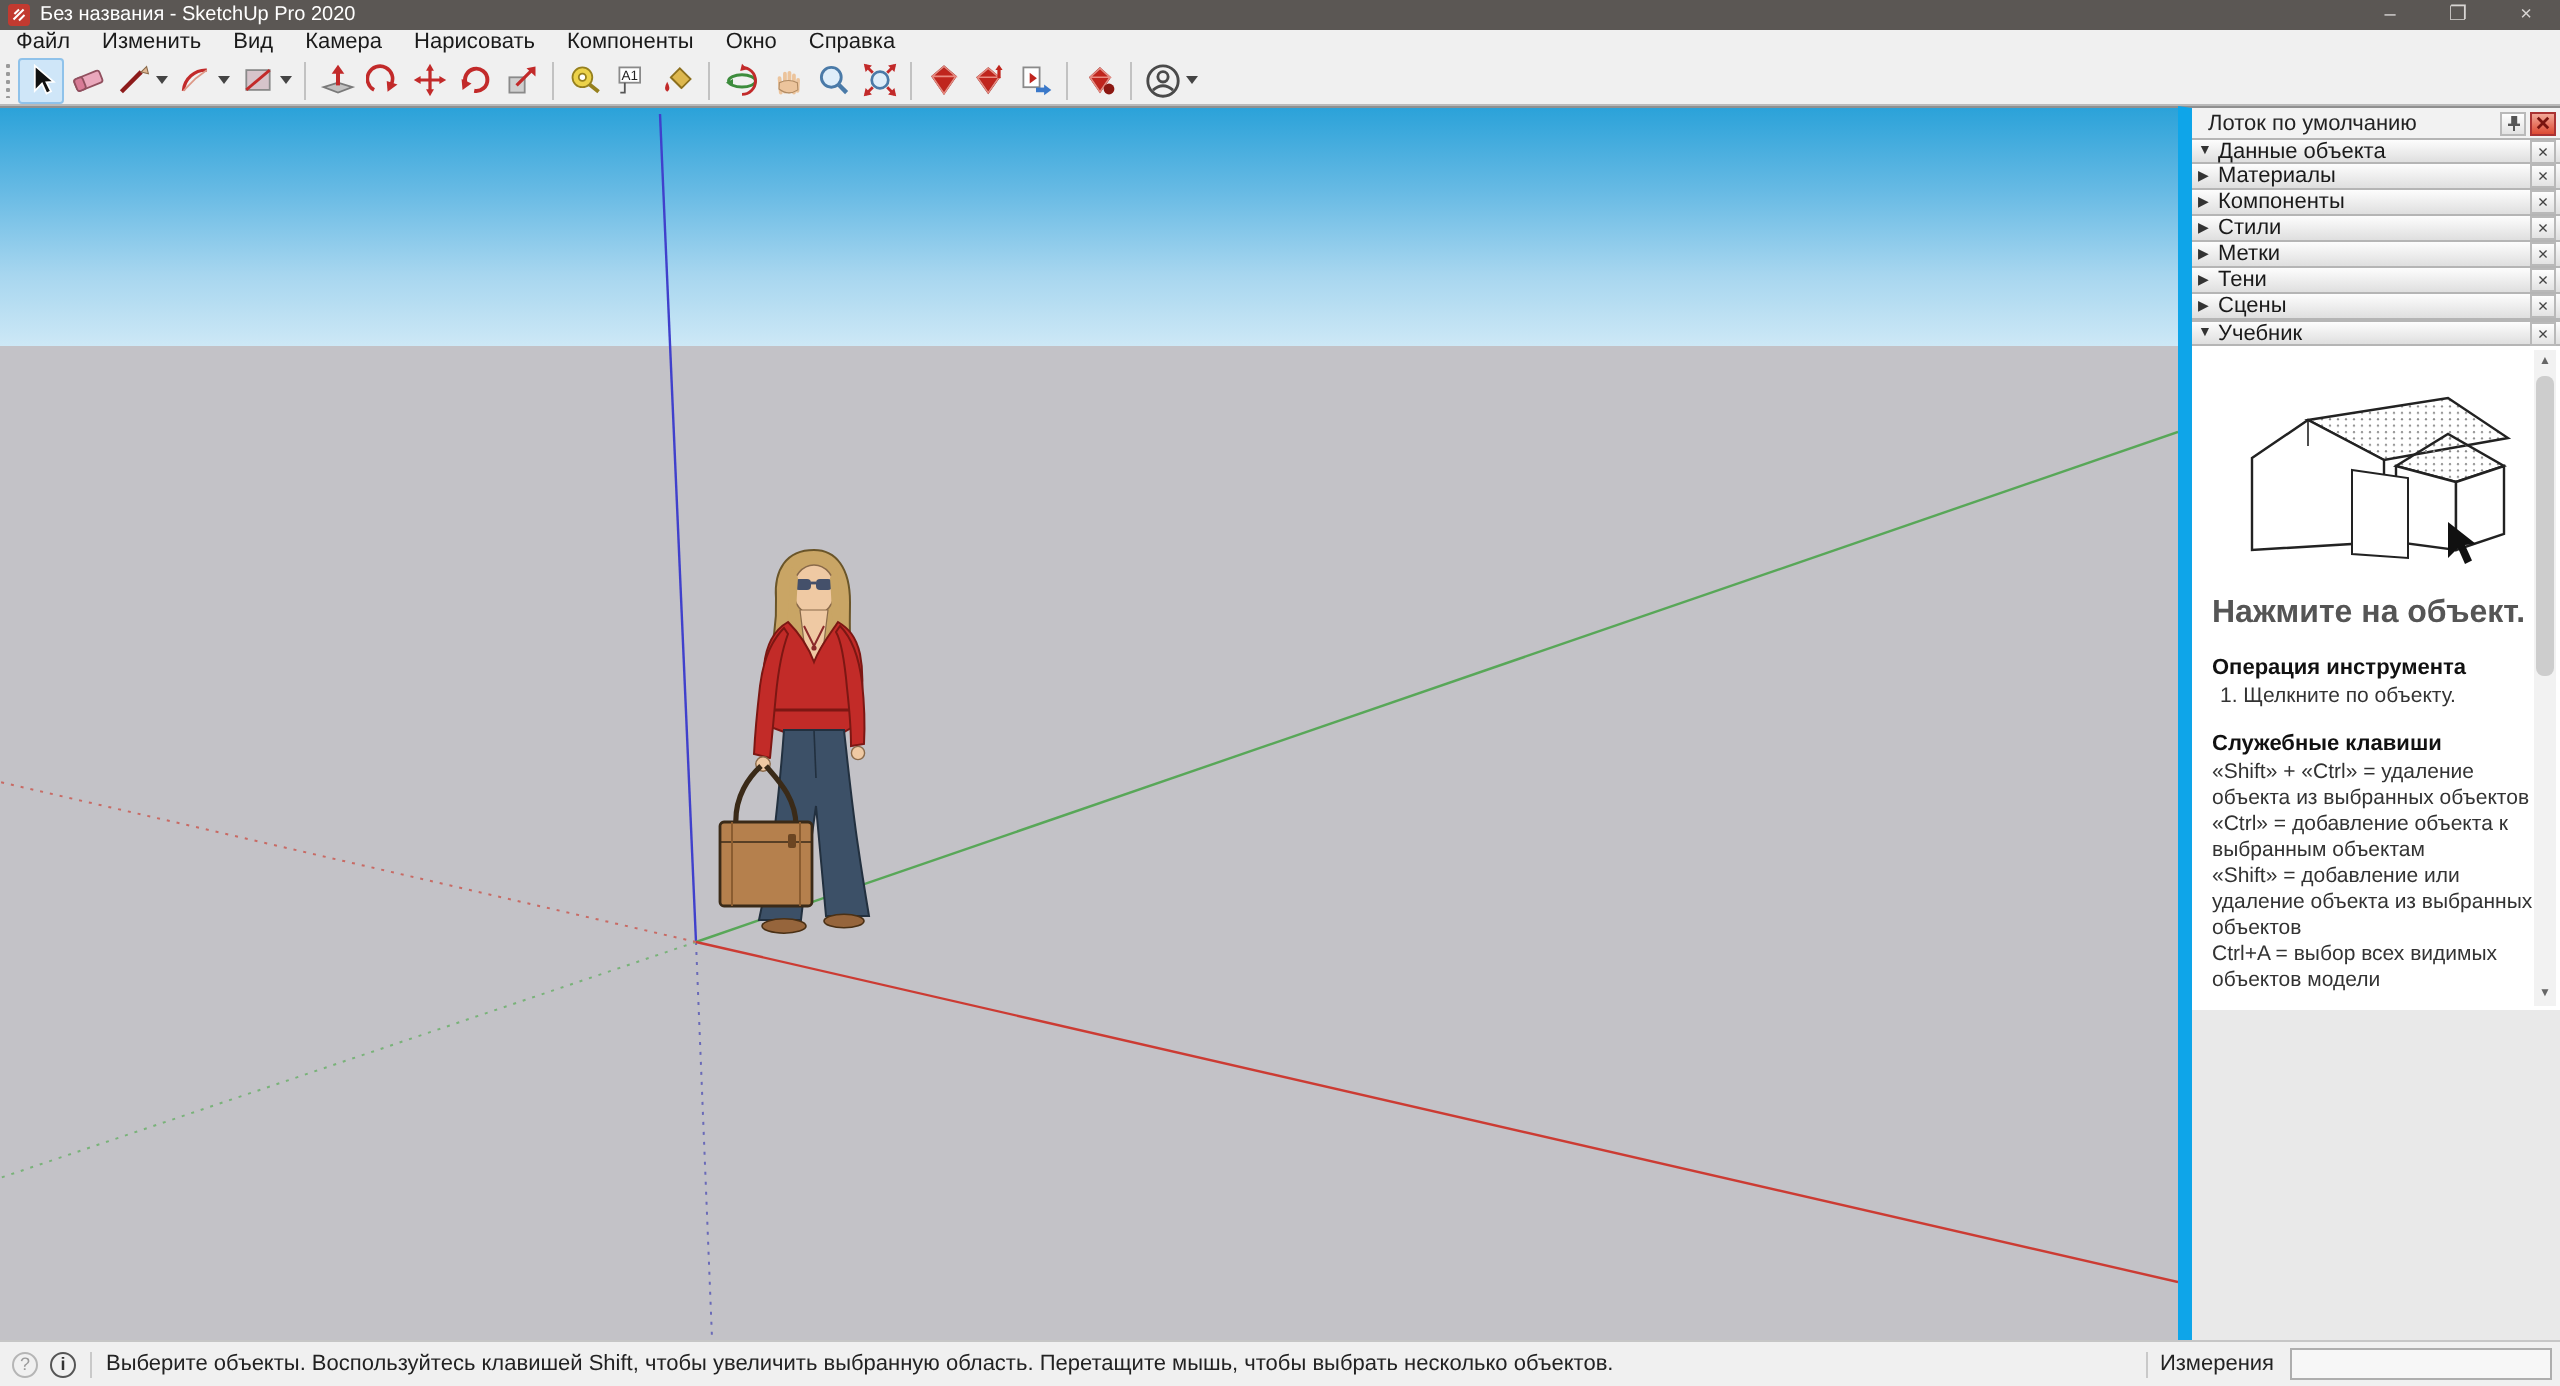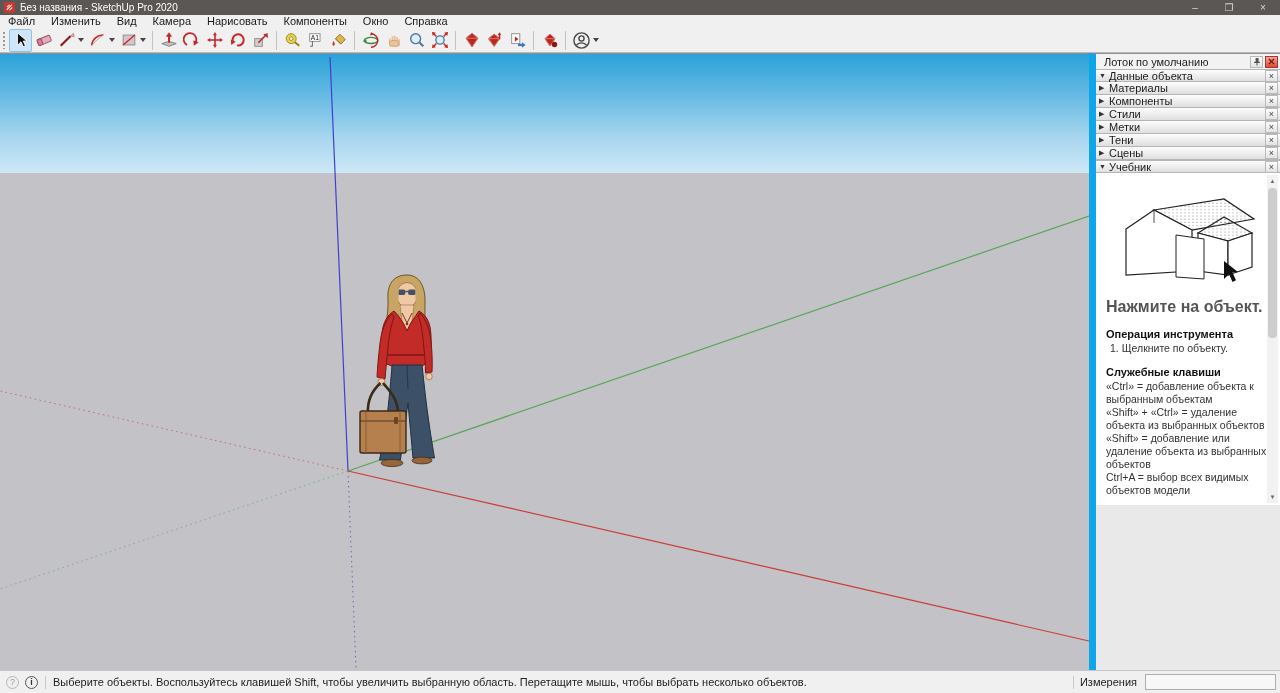--- a/index.html
+++ b/index.html
@@ -434,22 +434,22 @@
           <polygon points="112,78 112,96 117,91 120.5,99 124,97.2 120.5,89.5 126,89" fill="#111"></polygon>
         </svg>
 
         <div class="tut-sub">Нажмите на объект.</div>
 
         <div class="tut-sec">Операция инструмента</div>
         <div class="tut-step">1. Щелкните по объекту.</div>
 
         <div class="tut-sec">Служебные клавиши</div>
         <div class="tut-keys">
+          <div class="tut-key">«Shift» + «Ctrl» = удаление объекта из выбранных объектов</div>
           <div class="tut-key">«Ctrl» = добавление объекта к выбранным объектам</div>
-          <div class="tut-key">«Shift» + «Ctrl» = удаление объекта из выбранных объектов</div>
           <div class="tut-key">«Shift» = добавление или удаление объекта из выбранных объектов</div>
           <div class="tut-key">Ctrl+A = выбор всех видимых объектов модели</div>
         </div>
 
       </div>
       <div class="scrollbar">
         <div class="sb-btn" style="top:0">▲</div>
         <div class="sb-thumb"></div>
         <div class="sb-btn" style="bottom:0">▼</div>
       </div>

